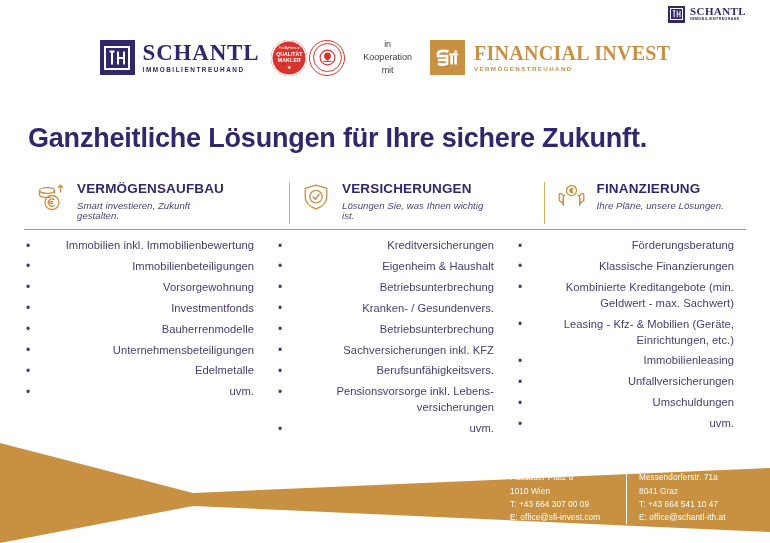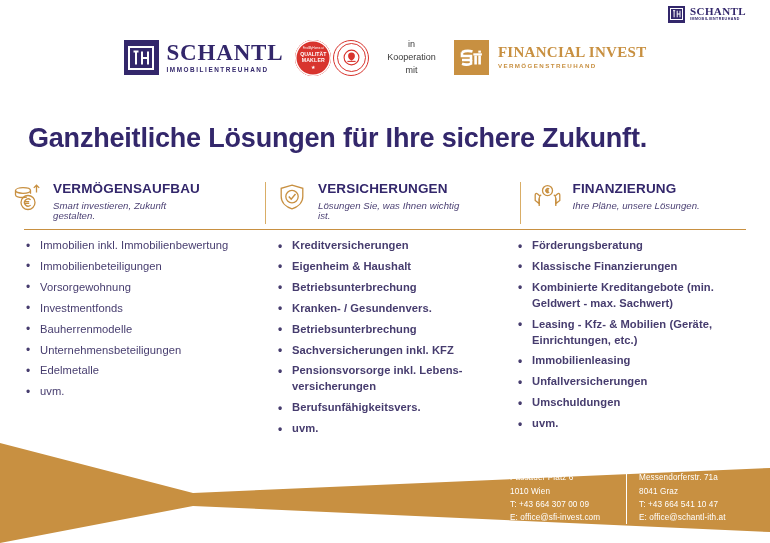--- a/index.html
+++ b/index.html
@@ -83,38 +83,38 @@
     text-align:center; margin:0 18px; font-weight:400;
   }
 
   .sfi-logo { display:flex; align-items:center; gap:9px; }
   .sfi-mark {
     width:35px; height:35px; background:#c89041;
     display:flex; align-items:center; justify-content:center;
   }
   .sfi-words { display:flex; flex-direction:column; line-height:1; }
   .sfi-words .t1 {
-    font-size:15px; font-weight:bold; color:#c89041;
+    font-size:20px; font-weight:bold; color:#c89041;
     letter-spacing:.3px; font-family:"Liberation Serif", serif;
   }
   .sfi-words .t2 {
     font-size:6.2px; font-weight:bold; color:#c89041;
     letter-spacing:1.4px; margin-top:3px;
   }
 
   
   #headline {
     position:absolute; top:123px; left:28px; width:714px;
     font-size:27px; font-weight:bold; color:#33276b;
     letter-spacing:-.2px;
   }
 
   
   #columns {
-    position:absolute; top:182px; left:12px; width:722px;
+    position:absolute; top:182px; left:36px; width:722px;
     display:flex;
     gap:40px;
   }
   .col { width:240px; padding-right:14px; position:relative; }
   .col.c2, .col.c3 { padding-left:12px; }
   .col.c2::before, .col.c3::before {
     content:""; position:absolute; left:0; top:0;
     width:1px; height:42px; background:#d9ad66;
   }
   .col-head { display:flex; align-items:flex-start; gap:9px; }
@@ -134,22 +134,22 @@
   #gold-rule {
     position:absolute; top:229px; left:24px; width:722px;
     height:1.4px; background:#c89041;
   }
 
   
   #lists {
     position:absolute; top:238px; left:24px; width:722px; display:flex;
   }
   .list-wrap { width:240px; padding-right:10px; }
-  .list-wrap.l2, .list-wrap.l3 { padding-left:12px;font-weight:bold; }
-  ul.bul { list-style:none; }
+  .list-wrap.l2, .list-wrap.l3 { padding-left:12px; }
+  ul.bul { list-style:none;text-align:right; }
   ul.bul li {
     position:relative; padding-left:16px; font-size:11.2px;
     line-height:1.42; color:#463c6e; margin-bottom:5px;
     letter-spacing:.05px;
   }
   ul.bul li::before {
     content:"\2022"; position:absolute; left:2px; top:-.5px;
     font-size:12px; color:#463c6e;
   }
 
@@ -324,22 +324,22 @@
   </div>
 
   <div class="list-wrap l2">
     <ul class="bul">
       <li>Kreditversicherungen</li>
       <li>Eigenheim &amp; Haushalt</li>
       <li>Betriebsunterbrechung</li>
       <li>Kranken- / Gesundenvers.</li>
       <li>Betriebsunterbrechung</li>
       <li>Sachversicherungen inkl. KFZ</li>
+      <li>Berufsunfähigkeitsvers.</li>
       <li>Pensionsvorsorge inkl. Lebens-versicherungen</li>
-      <li>Berufsunfähigkeitsvers.</li>
       <li>uvm.</li>
     </ul>
   </div>
 
   <div class="list-wrap l3">
     <ul class="bul">
       <li>Förderungsberatung</li>
       <li>Klassische Finanzierungen</li>
       <li>Kombinierte Kreditangebote (min. Geldwert - max. Sachwert)</li>
       <li>Leasing - Kfz- &amp; Mobilien (Geräte, Einrichtungen, etc.)</li>

